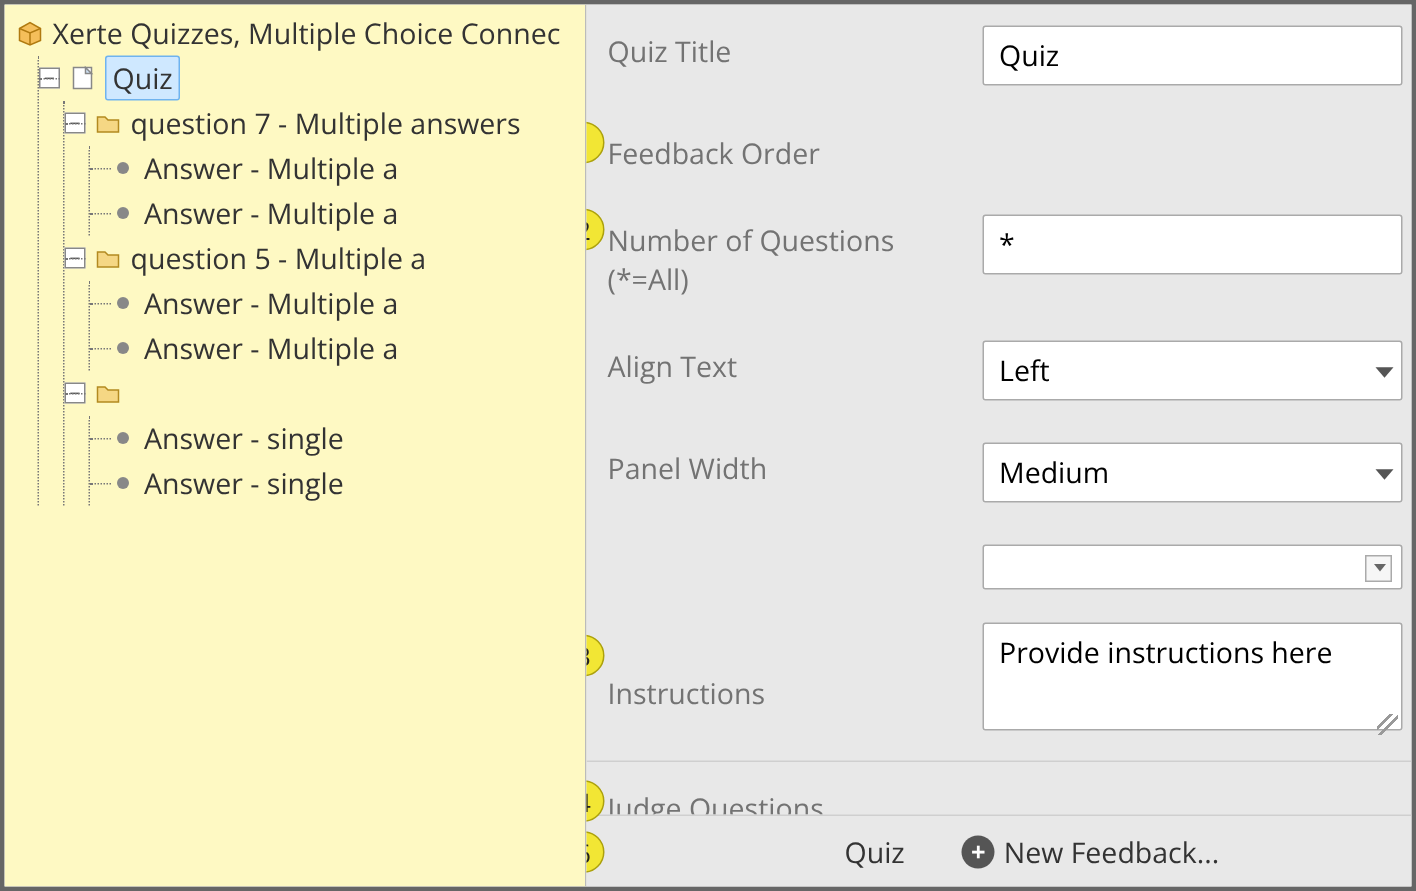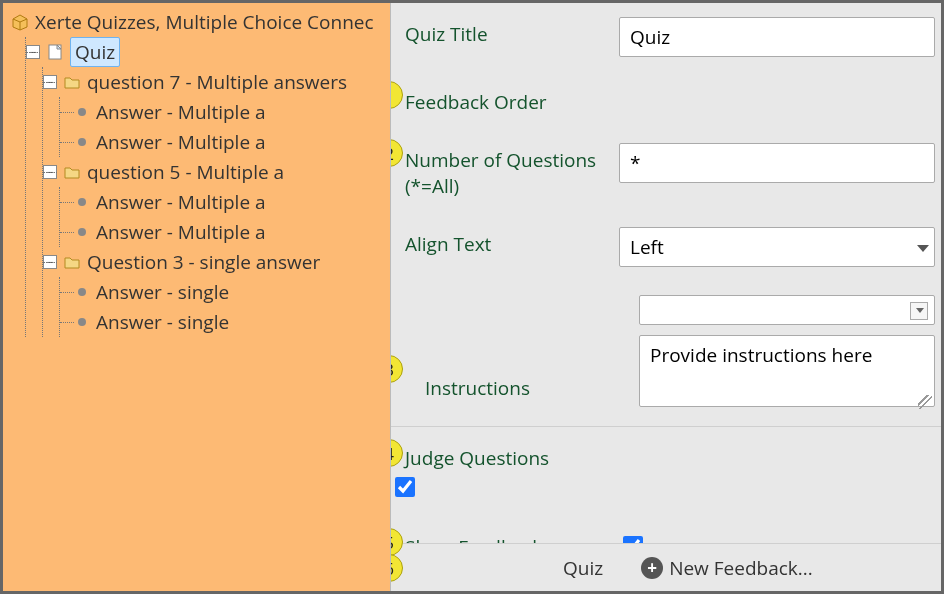--- a/index.html
+++ b/index.html
@@ -15,21 +15,21 @@
     height: 594px;
     border: 3px solid #666;
     display: flex;
     overflow: hidden;
     position: relative;
   }
   
   .left-panel {
     width: 388px;
     height: 100%;
-    background: #fdba74;
+    background: #fef9c3;
     border-right: 1px solid #bbb;
     overflow: hidden;
     position: relative;
   }
   .tree-root {
     padding: 4px 0 0 6px;
     font-size: 19px;
     line-height: 1.5;
   }
   .tree-row {
@@ -103,24 +103,24 @@
     position: relative;
     overflow: hidden;
   }
   .form-rows { padding: 0; }
   .form-row {
     display: flex;
     align-items: flex-start;
     padding: 14px 4px 14px 0;
   }
   .row-label {
-    width: 228px;
+    width: 264px;
     padding: 4px 0 0 14px;
     font-size: 19px;
-    color: #14532d;
+    color: #737373;
     position: relative;
   }
   .row-control {
     flex: 1;
     padding-right: 2px;
   }
   .txt-input, .select-input, .ta-input {
     width: 100%;
     font-size: 19px;
     font-family: inherit;
@@ -243,21 +243,21 @@
     color: #fff;
     display: inline-flex;
     align-items: center; justify-content: center;
     font-size: 17px;
     font-weight: bold;
     line-height: 1;
   }
   .instructions-stack {
     display: flex;
     flex-direction: column;
-    gap: 10px;
+    gap: 22px;
   }
 </style>
 </head>
 <body>
 
 <div class="app">
 
   <div class="left-panel">
     <div class="tree-root">
 
@@ -326,21 +326,20 @@
             </div>
           </div>
 
           <div class="child-row" style="padding-left:0;">
             <span class="exp-toggle">−</span>
             <span class="icon-slot folder-icon">
               <svg width="18" height="18" viewBox="0 0 18 18">
                   <path d="M2 5 h5 l2 2 h7 v8 h-14 z" fill="#f5d784" stroke="#b38a20"></path>
                 </svg>
             </span>
-            <span class="label">Question 3 - single answer</span>
           </div>
           <div class="children">
             <div class="child-row">
               <span class="bullet"></span>
               <span class="label">Answer - single</span>
             </div>
             <div class="child-row">
               <span class="bullet"></span>
               <span class="label">Answer - single</span>
             </div>
@@ -375,24 +374,32 @@
 
       <div class="form-row">
         <div class="row-label">Align Text</div>
         <div class="row-control select-wrap">
           <select class="select-input">
             <option>Left</option>
           </select>
         </div>
       </div>
 
+      <div class="form-row">
+        <div class="row-label">Panel Width</div>
+        <div class="row-control select-wrap">
+          <select class="select-input">
+            <option>Medium</option>
+          </select>
+        </div>
+      </div>
 
       <div class="form-row" style="position:relative; align-items:center;">
         <span class="badge" style="left:-16px; top:74px;">3</span>
-        <div class="row-label" style="padding-top:68px;margin-left:20px;">Instructions</div>
+        <div class="row-label" style="padding-top:68px;">Instructions</div>
         <div class="row-control instructions-stack">
           <div class="picker">
               <span class="picker-arrow"></span>
             </div>
           <div class="ta-wrap">
             <textarea class="ta-input" style="">Provide instructions here</textarea>
             <span class="ta-resize"></span>
           </div>
         </div>
       </div>

